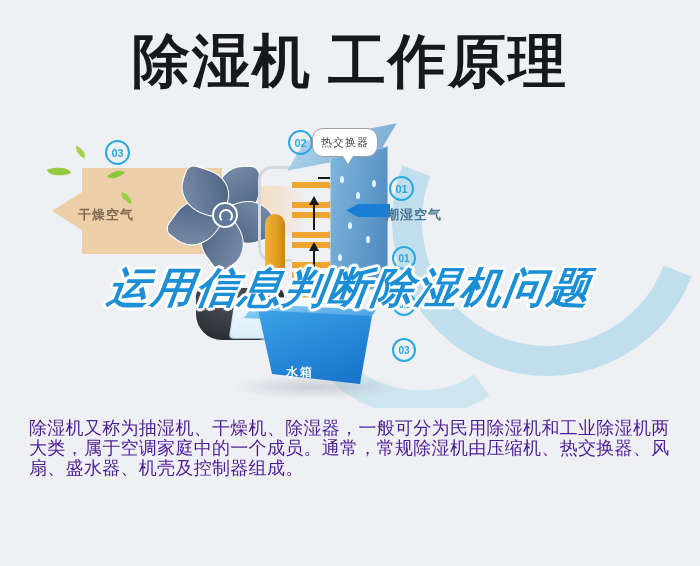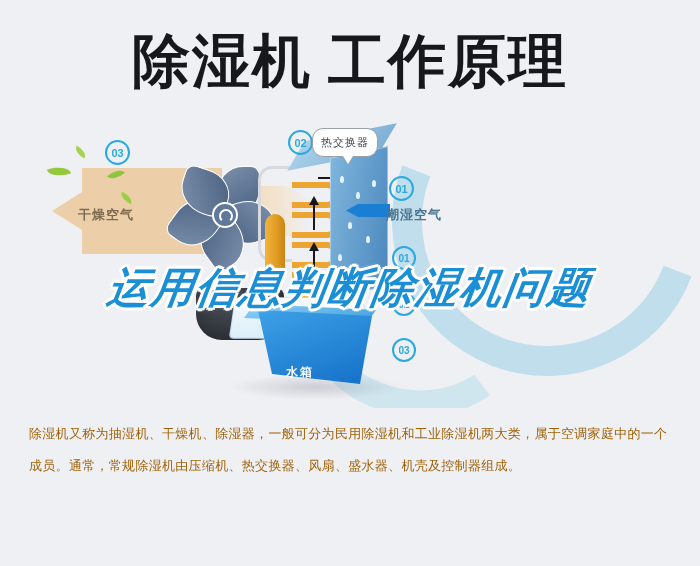--- a/index.html
+++ b/index.html
@@ -252,21 +252,21 @@
     text-shadow:
       -2px -2px 0 #fff, 2px -2px 0 #fff, -2px 2px 0 #fff, 2px 2px 0 #fff,
       -3px 0 0 #fff, 3px 0 0 #fff, 0 -3px 0 #fff, 0 3px 0 #fff,
       0 0 5px #ffffff;
     transform:skewX(-8deg);
   }
 
   
   .copy{
     position:absolute;left:29px;top:418px;width:646px;
-    font-size:13px;line-height:32px;color:#a16207;
+    font-size:18px;line-height:20px;color:#4c1d95;
     letter-spacing:.3px;
   }
   .copy p{margin:0 0 16px 0;}
   .copy p:last-child{margin-bottom:0;}
 </style>
 </head>
 <body>
 
 <div class="page">
 

